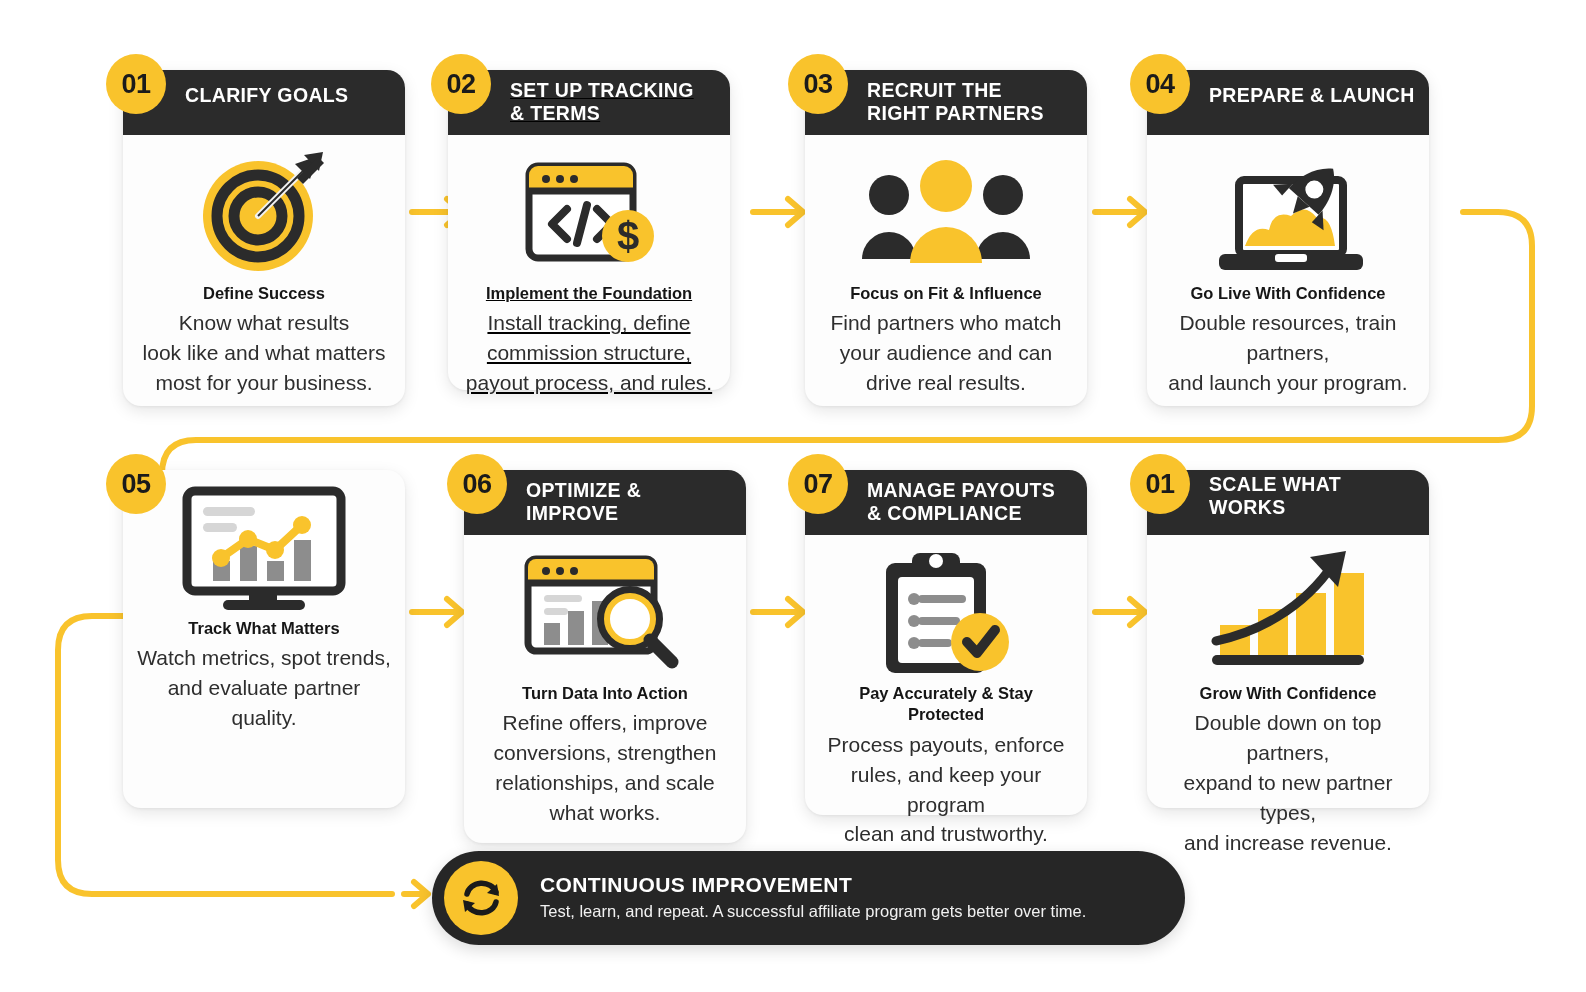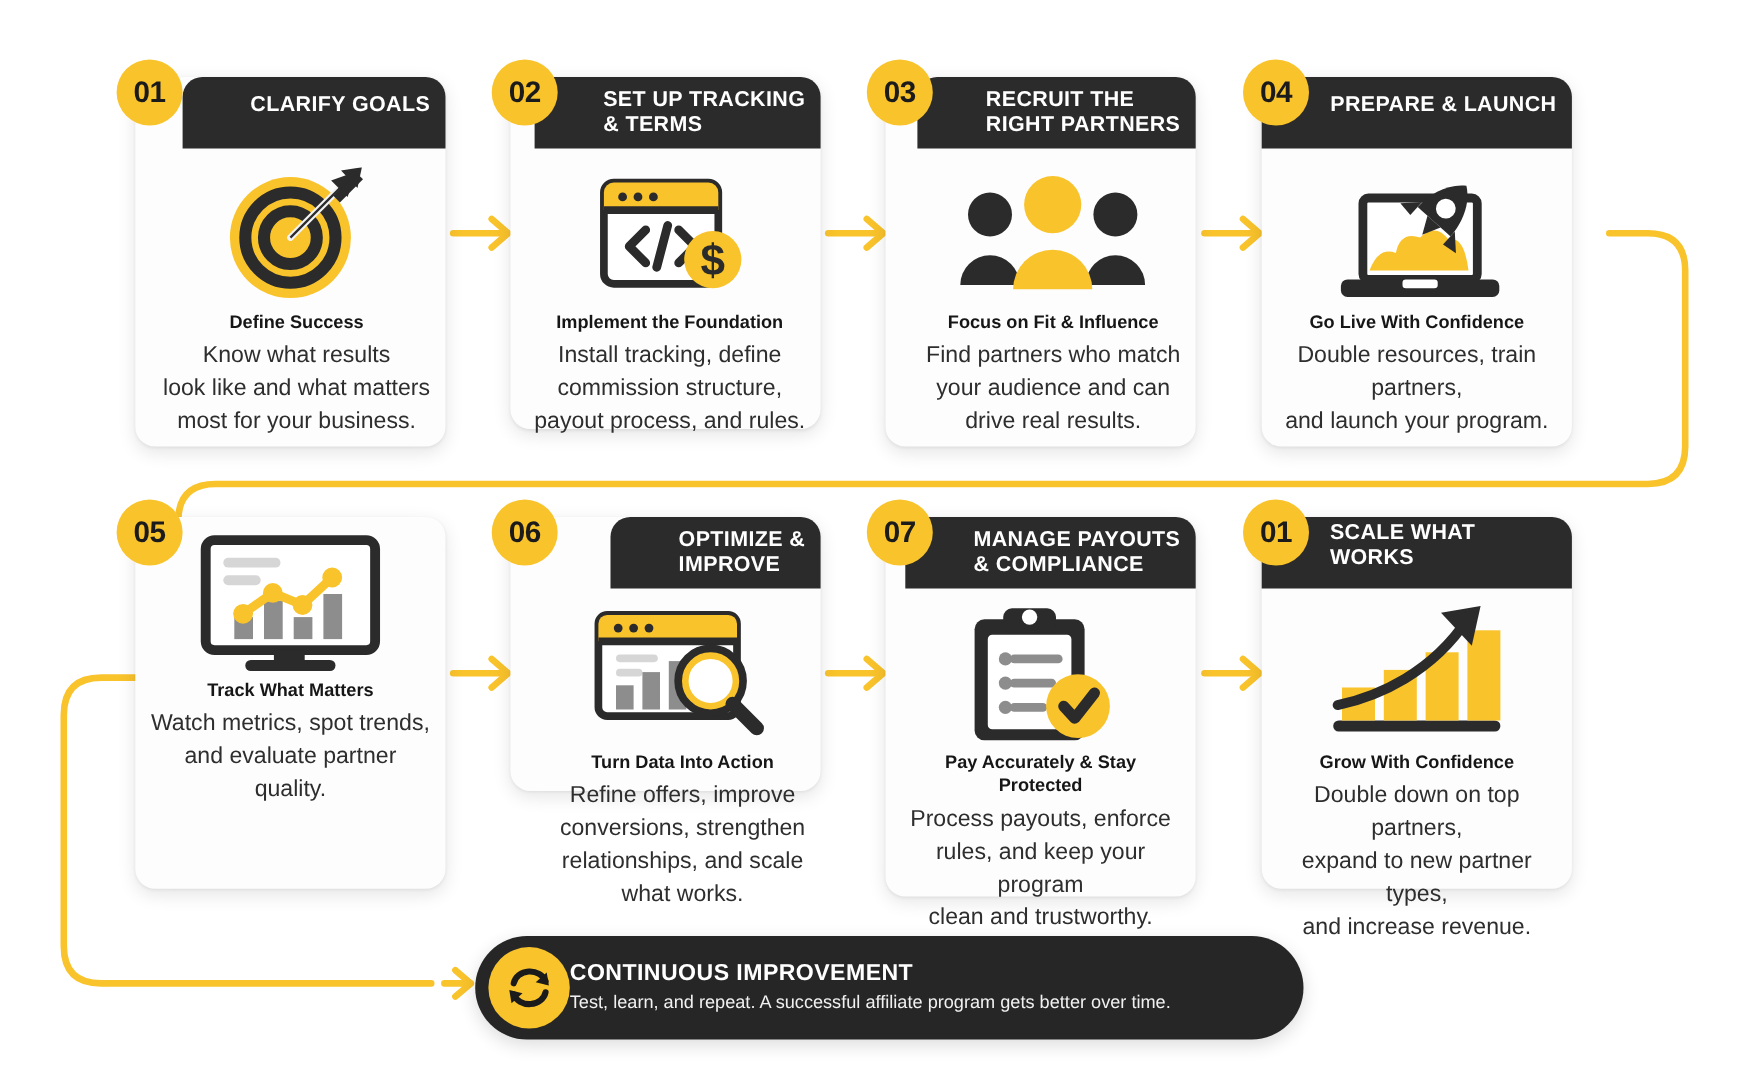--- a/index.html
+++ b/index.html
@@ -33,21 +33,20 @@
   .card {
     position: absolute;
     width: 282px;
     background: #fdfdfd;
     border-radius: 18px;
     box-shadow: 0 5px 16px rgba(0,0,0,0.10), 0 1px 3px rgba(0,0,0,0.06);
     z-index: 3;
     display: flex;
     flex-direction: column;
     overflow: visible;
-    align-items: flex-end;
   }
   .card-head {
     background: #2b2b2b;
     border-radius: 18px 18px 0 0;
     min-height: 65px;
     box-sizing: border-box;
     display: flex;
     align-items: center;
     padding: 8px 14px 10px 62px;
   }
@@ -126,21 +125,21 @@
     width: 74px;
     height: 74px;
     margin-left: 12px;
     border-radius: 50%;
     background: #f9c32c;
     display: flex;
     align-items: center;
     justify-content: center;
     flex: 0 0 auto;
   }
-  #banner-text { }
+  #banner-text { margin-left: 22px; }
   #banner-title {
     color: #ffffff;
     font-size: 21px;
     font-weight: bold;
     letter-spacing: 0.4px;
     text-transform: uppercase;
     margin-bottom: 4px;
   }
   #banner-desc {
     color: #f1f1f1;
@@ -211,21 +210,21 @@
           <path d="M101 26 L122 5 L128 11 L107 32 Z" fill="#2b2b2b"></path>
         </svg>
       </div>
       <div class="card-sub">Define Success</div>
       <div class="card-desc">Know what results
 look like and what matters
 most for your business.</div>
     </div>
   </div>
 
-  <div class="card" style="left:464px; top:70px; height:320px;">
+  <div class="card" style="left:448px; top:70px; height:320px;text-decoration:underline;">
     <div class="badge">02</div>
     <div class="card-head">
       <div class="card-title">SET UP TRACKING
 &amp; TERMS</div>
     </div>
     <div class="card-body">
       <div class="icon-wrap">
         <svg width="140" height="122" viewBox="0 0 140 122">
           <rect x="10" y="14" width="104" height="92" rx="9" fill="#ffffff" stroke="#2b2b2b" stroke-width="7"></rect>
           <path d="M10 23 a9 9 0 0 1 9 -9 h86 a9 9 0 0 1 9 9 v16 H10 Z" fill="#f9c32c"></path>
@@ -318,21 +317,21 @@
           <circle cx="96" cy="67" r="9" fill="#f9c32c"></circle>
           <circle cx="123" cy="42" r="9" fill="#f9c32c"></circle>
         </svg>
       </div>
       <div class="card-sub">Track What Matters</div>
       <div class="card-desc">Watch metrics, spot trends,
 and evaluate partner quality.</div>
     </div>
   </div>
 
-  <div class="card" style="left:464px; top:470px; height:249px;">
+  <div class="card" style="left:464px; top:470px; height:373px;">
     <div class="badge">06</div>
     <div class="card-head">
       <div class="card-title">OPTIMIZE &amp;
 IMPROVE</div>
     </div>
     <div class="card-body">
       <div class="icon-wrap">
         <svg width="170" height="124" viewBox="0 0 170 124">
           <rect x="8" y="8" width="126" height="92" rx="8" fill="#ffffff" stroke="#2b2b2b" stroke-width="7"></rect>
           <path d="M8 16 a8 8 0 0 1 8 -8 h110 a8 8 0 0 1 8 8 v16 H8 Z" fill="#f9c32c"></path>

